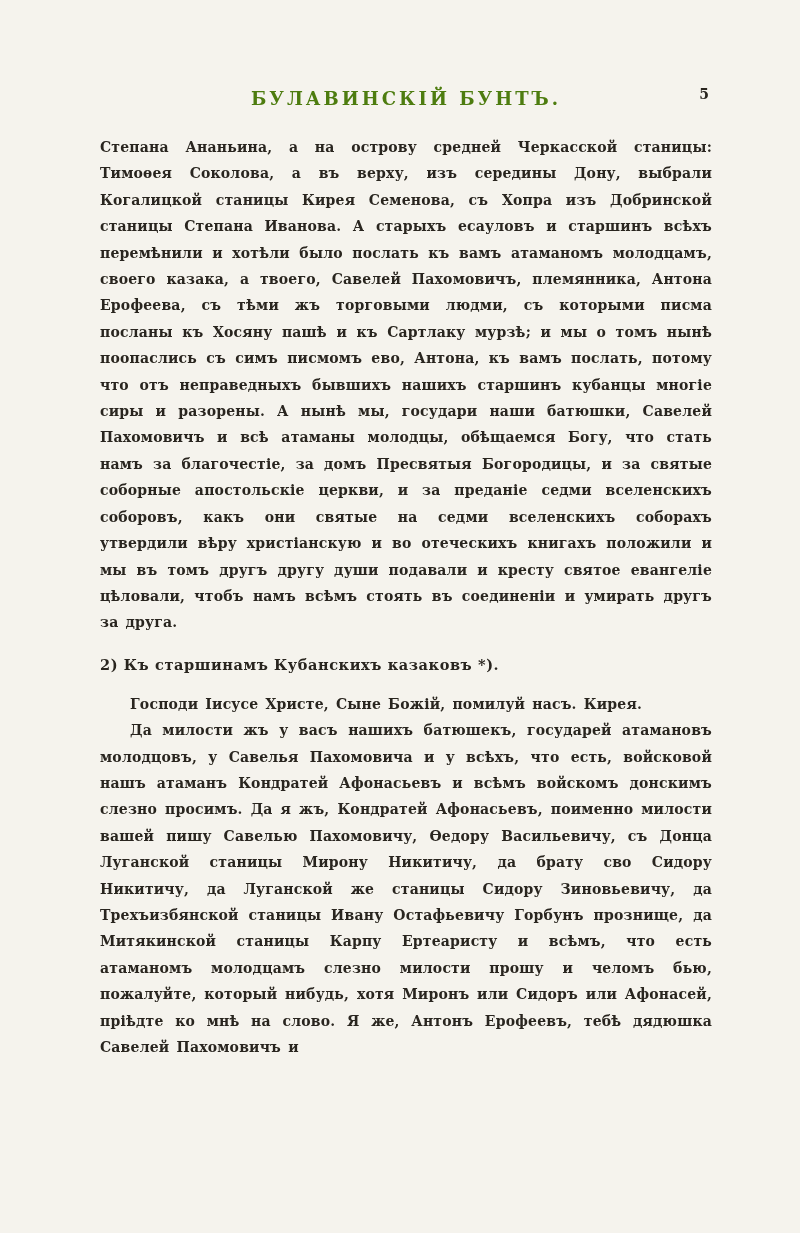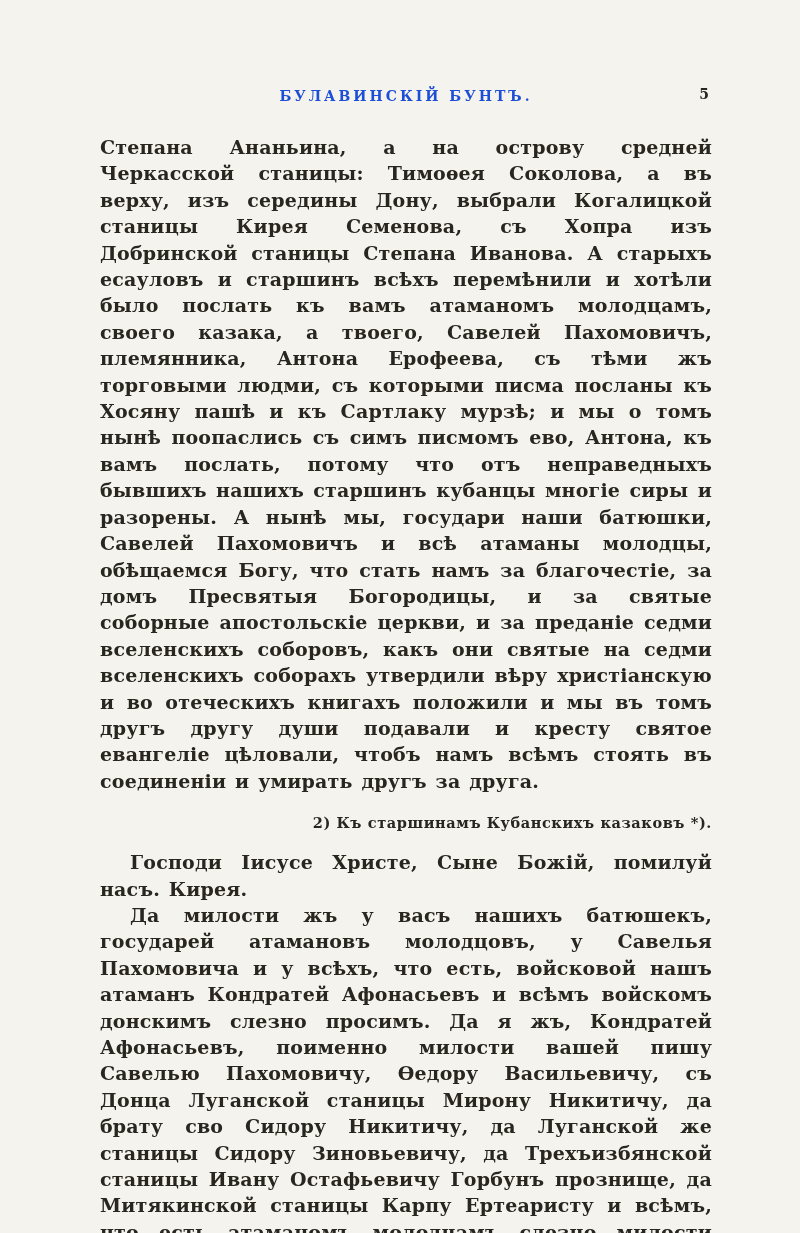--- a/index.html
+++ b/index.html
@@ -29,46 +29,46 @@
 
   
   .running-header {
     position: relative;
     height: 24px;
     margin-bottom: 22px;
   }
   .running-title {
     display: block;
     text-align: center;
-    font-size: 14px;
+    font-size: 18px;
     letter-spacing: 3px;
-    color: #1d4ed8;
+    color: #4d7c0f;
   }
   .page-number {
     position: absolute;
     right: 2px;
     top: -2px;
     font-size: 14px;
     letter-spacing: 1px;
   }
 
   
   .body-text p.body-par {
-    font-size: 19px;
+    font-size: 14px;
     line-height: 26.4px;
     text-align: justify;
     word-spacing: 2px;
     letter-spacing: 0.2px;
   }
   .body-text p.indent {
     text-indent: 30px;
   }
 
   .section-heading {
-    text-align: right;
+    text-align: left;
     font-size: 14.5px;
     letter-spacing: 0.6px;
     margin: 20px 0 18px 0;
   }
 </style>
 </head>
 <body>
 
 <div class="scan-page">
   <div class="content-column">

